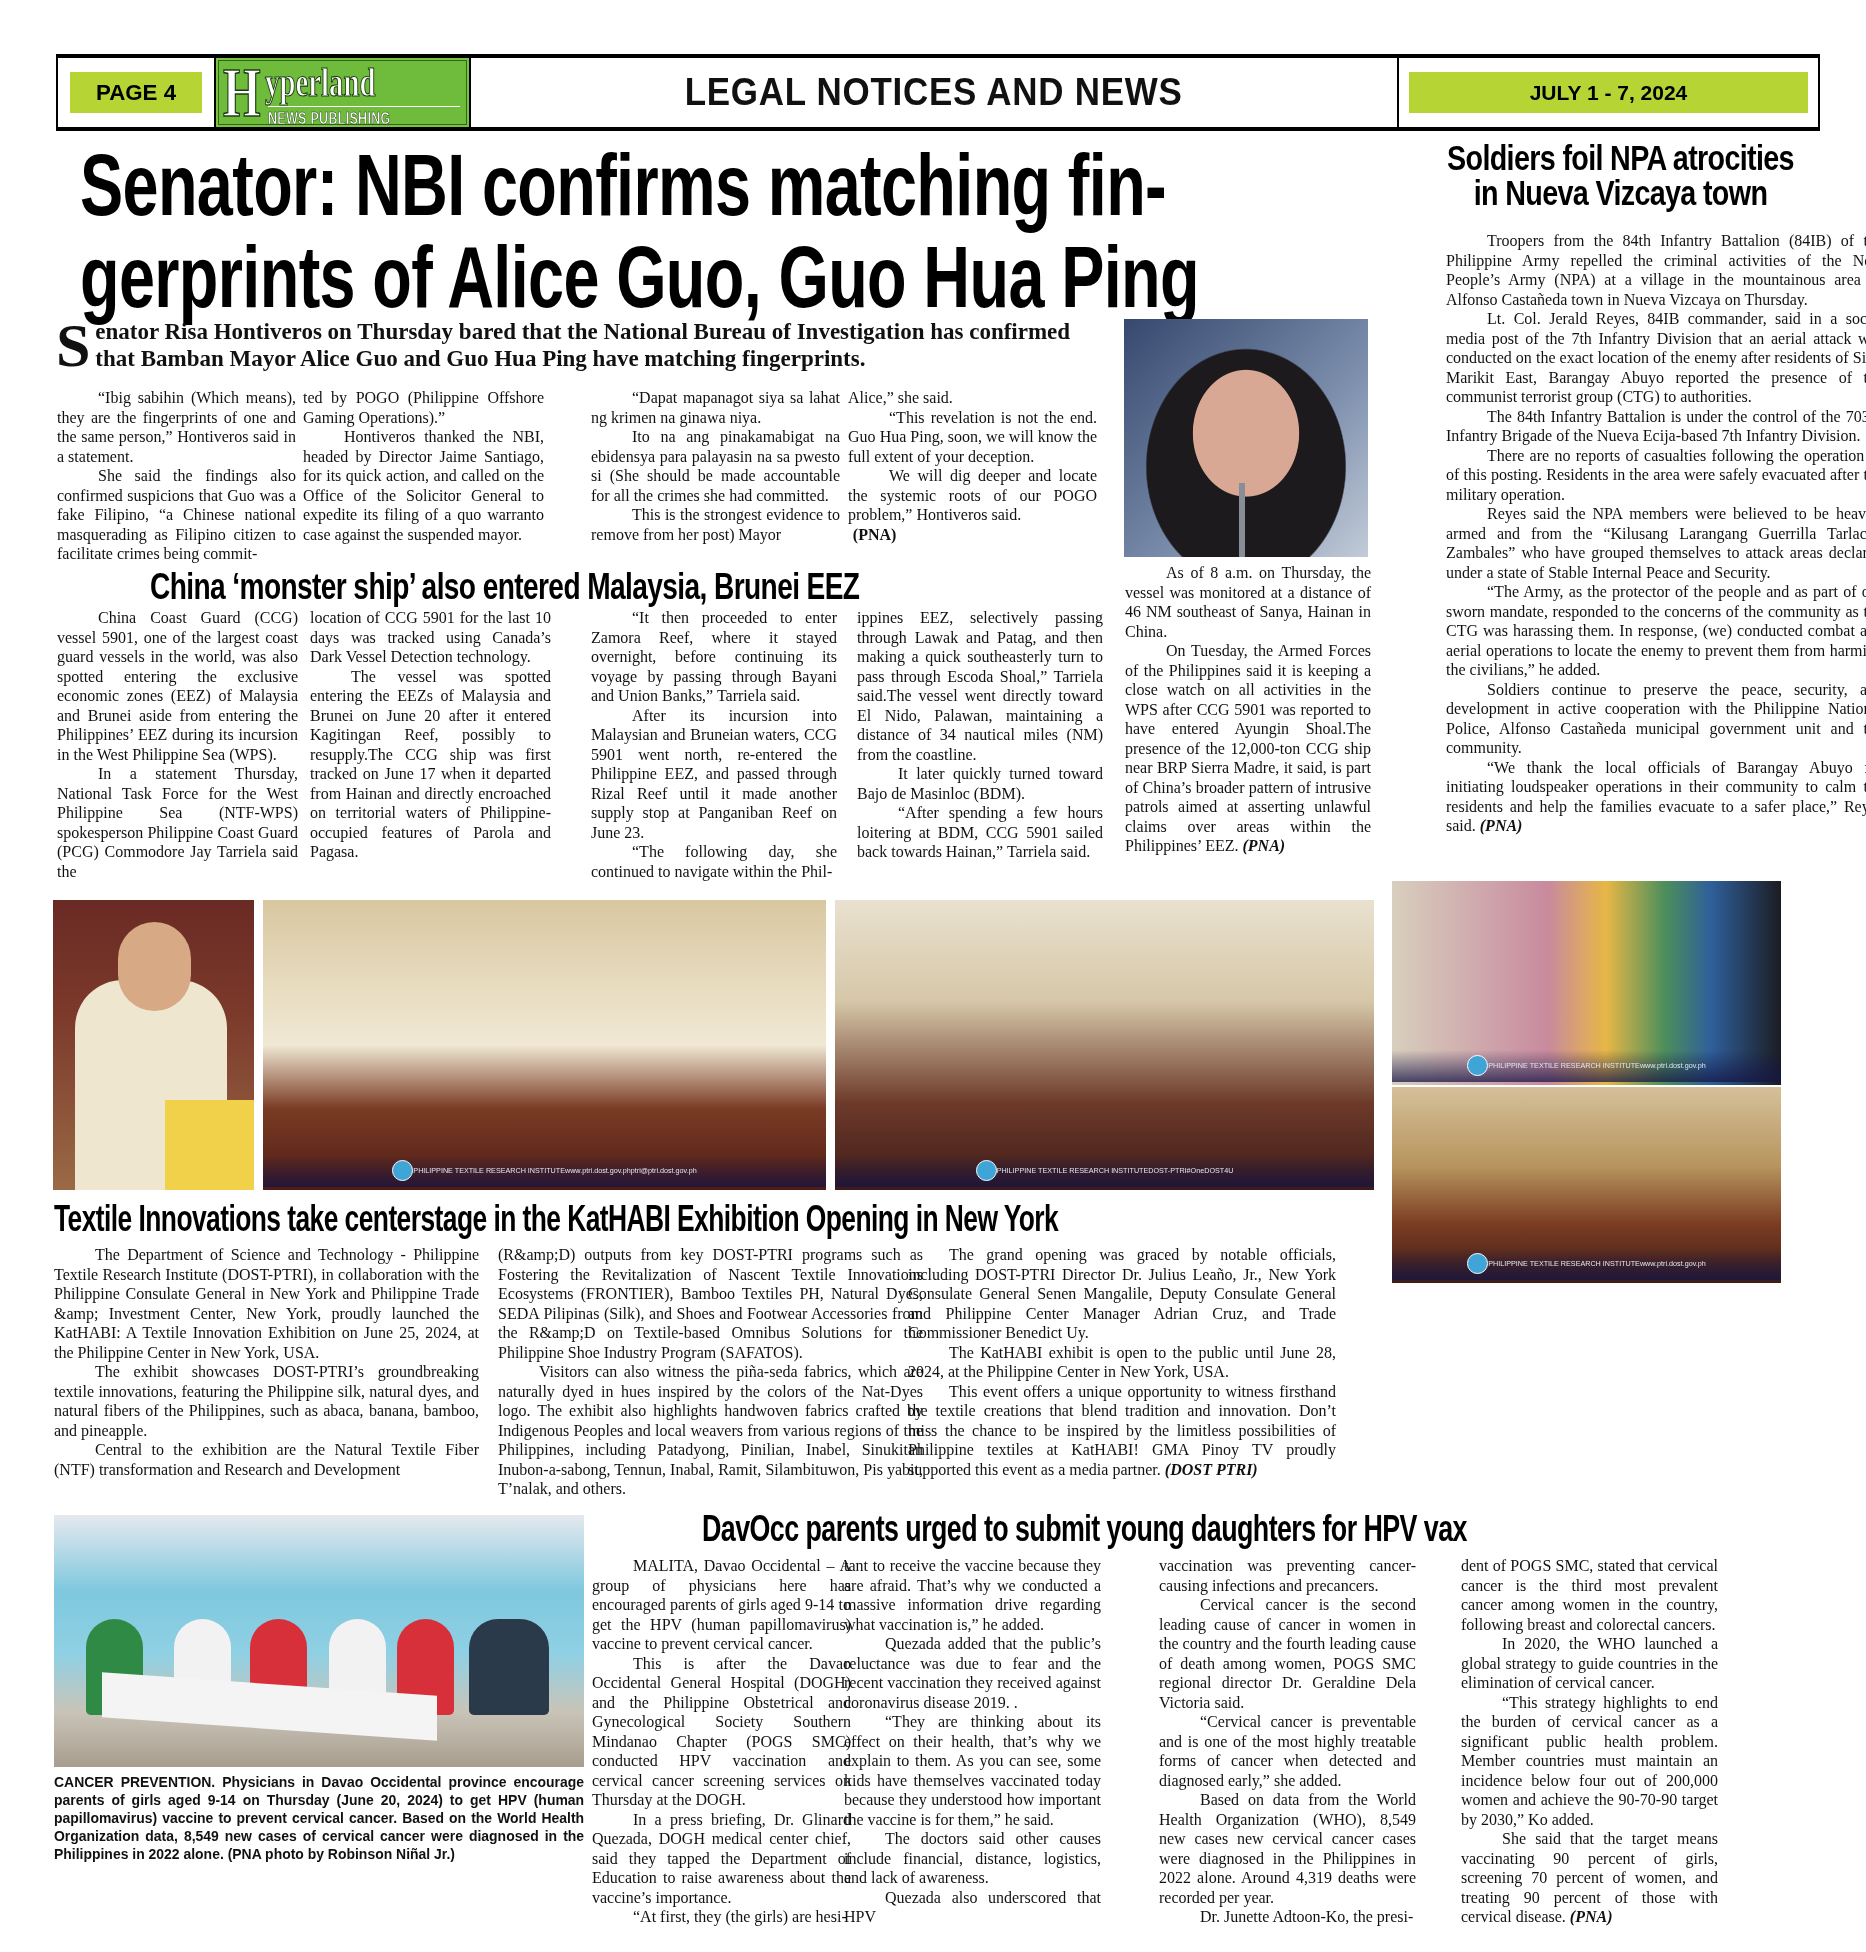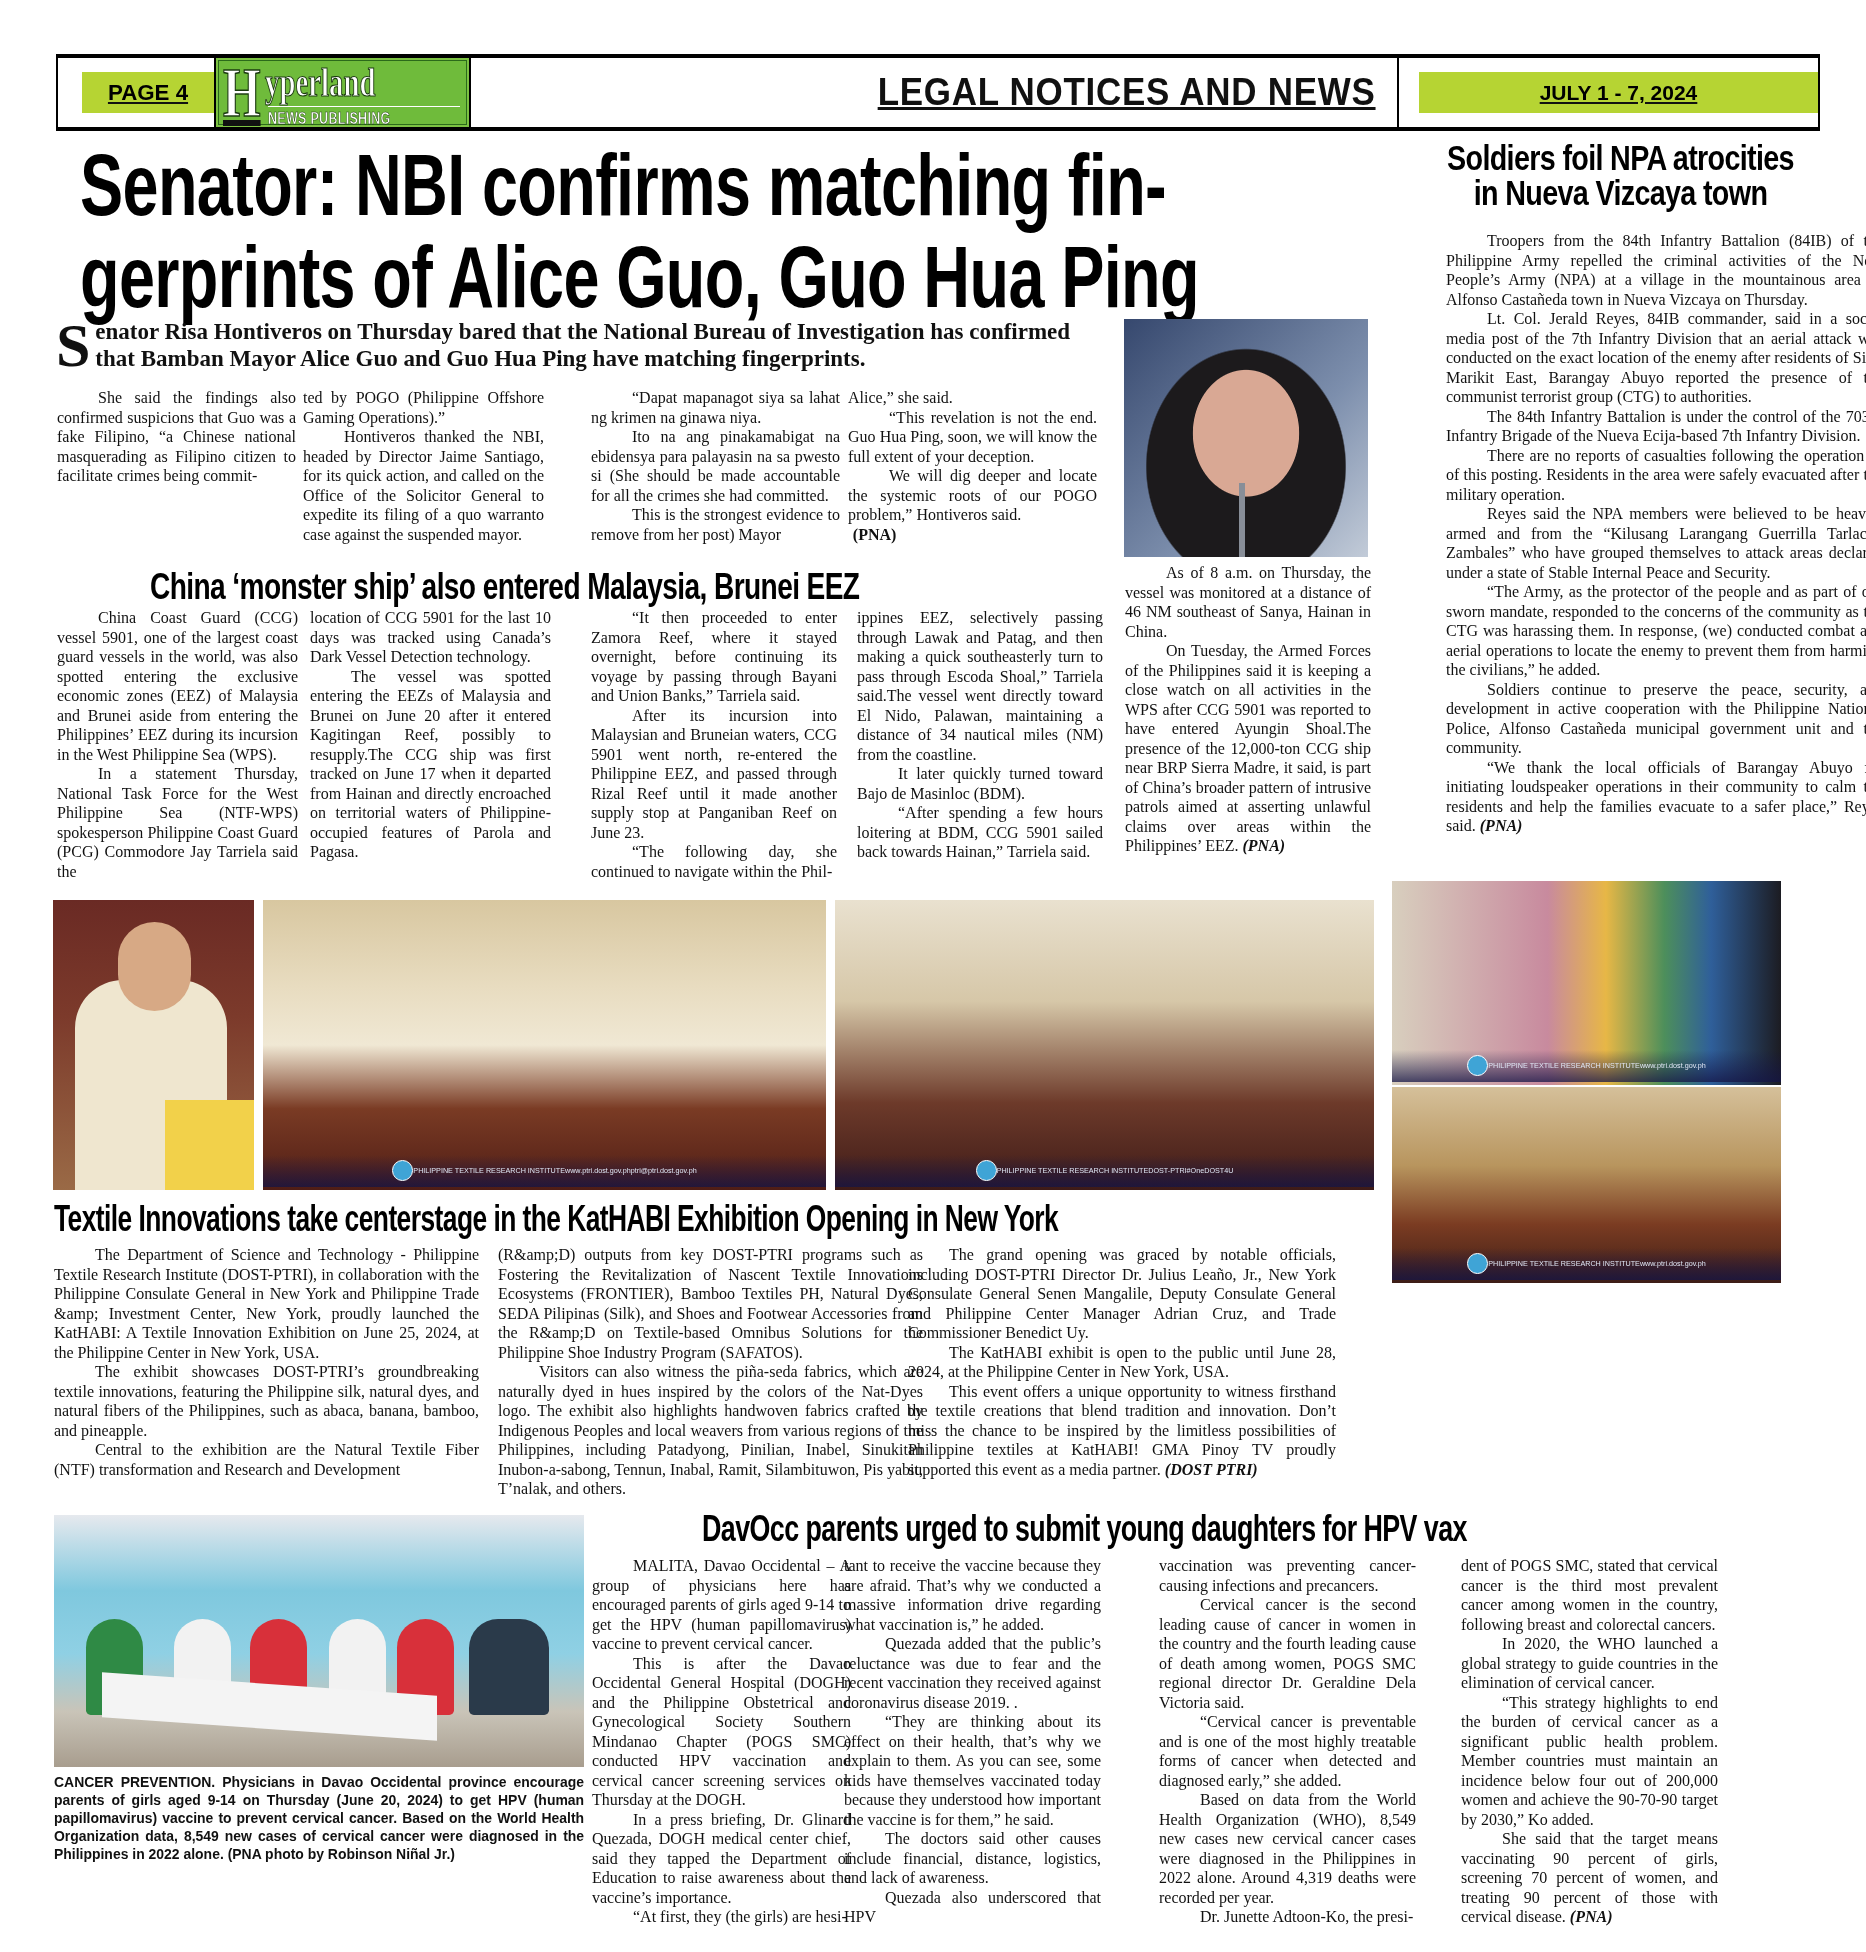--- a/index.html
+++ b/index.html
@@ -2,21 +2,21 @@
 <html style="font-size:12.8px"><head>
 <meta charset="utf-8">
 <style>
   * { box-sizing: border-box; margin: 0; padding: 0; }
   html, body { width: 1867px; height: 1953px; background: #ffffff; overflow: hidden; }
   body { position: relative; font-family: "Liberation Serif", "DejaVu Serif", serif; color: #111; }
 
   
   .masthead { position: absolute; left: 56px; top: 54px; width: 1764px; height: 77px;
     border-top: 4.8px solid #000; border-bottom: 4.8px solid #000; display: flex; }
-  .mh-cell { height: 100%; display: flex; align-items: center; justify-content: flex-end; text-decoration: underline; }
+  .mh-cell { height: 100%; display: flex; align-items: center; justify-content: center; }
   .mh-page { width: 160px; border-left: 2.4px solid #000; border-right: 2.4px solid #000; }
   .mh-logo { width: 255px; border-right: 2.4px solid #000; background: #7cc242; flex-direction: column; position: relative; padding: 1.6px; }
   .mh-title { flex: 1; }
   .mh-date { width: 423px; border-left: 2.4px solid #000; border-right: 2.4px solid #000; }
   .green-pill { background: #b6d433; display: flex; align-items: center; justify-content: center;
     font-family: "Liberation Sans", "DejaVu Sans", sans-serif; font-weight: 700; color: #000; }
   .mh-page .green-pill { width: 132px; height: 41px; font-size: 22.3px; }
   .mh-date .green-pill { width: 399px; height: 41px; font-size: 21px; }
   .mh-title span { font-family: "Liberation Sans", "DejaVu Sans", sans-serif; font-weight: 700; font-size: 38px;
     letter-spacing: 0.8px; transform: scaleX(0.92); display: inline-block; }
@@ -133,20 +133,21 @@
   <div>Senator: NBI confirms matching fin-</div>
   <div>gerprints of Alice Guo, Guo Hua Ping</div>
 </h1>
 
 <div class="deck">
   <span class="dropcap">S</span>
   <span>enator Risa Hontiveros on Thursday bared that the National Bureau of Investigation has confirmed that Bamban Mayor Alice Guo and Guo Hua Ping have matching fingerprints.</span>
 </div>
 
 <div class="col c-sen1">
+  <p>“Ibig sabihin (Which means), they are the fingerprints of one and the same person,” Hontiveros said in a statement.</p>
   <p>She said the findings also confirmed suspicions that Guo was a fake Filipino, “a Chinese national masquerading as Filipino citizen to facilitate crimes being commit-</p>
 </div>
 <div class="col c-sen2">
   <p class="noindent">ted by POGO (Philippine Offshore Gaming Operations).”</p>
   <p>Hontiveros thanked the NBI, headed by Director Jaime Santiago, for its quick action, and called on the Office of the Solicitor General to expedite its filing of a quo warranto case against the suspended mayor.</p>
 </div>
 <div class="col c-sen3">
   <p>“Dapat mapanagot siya sa lahat ng krimen na ginawa niya.</p>
   <p>Ito na ang pinakamabigat na ebidensya para palayasin na sa pwesto si (She should be made accountable for all the crimes she had committed.</p>
   <p>This is the strongest evidence to remove from her post) Mayor</p>

